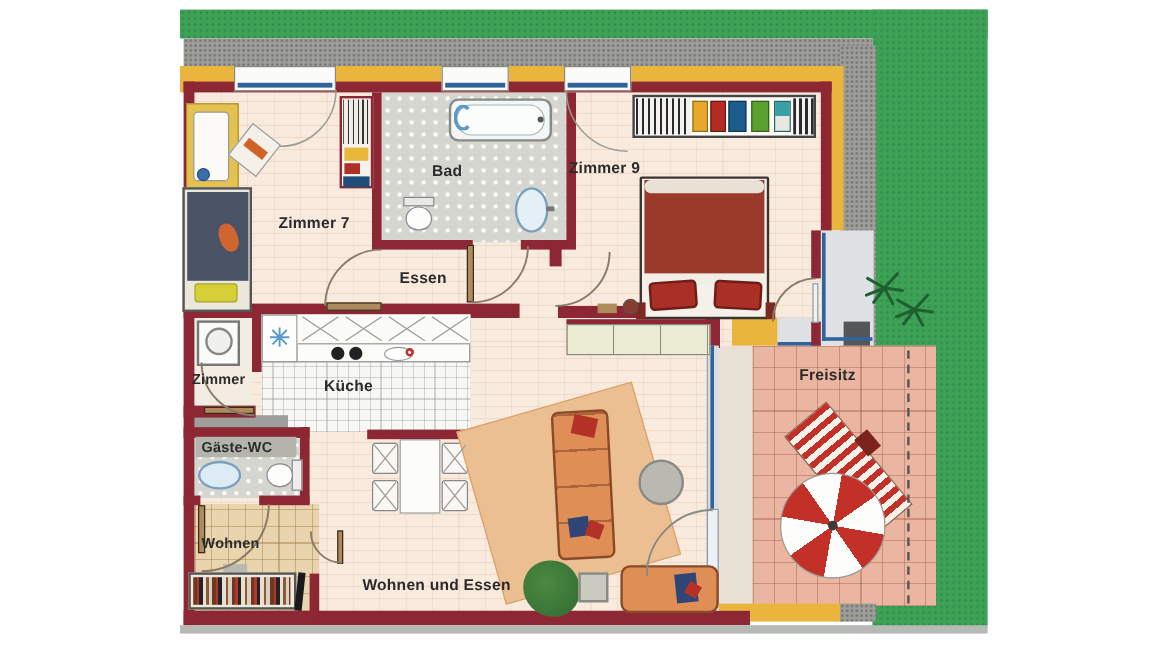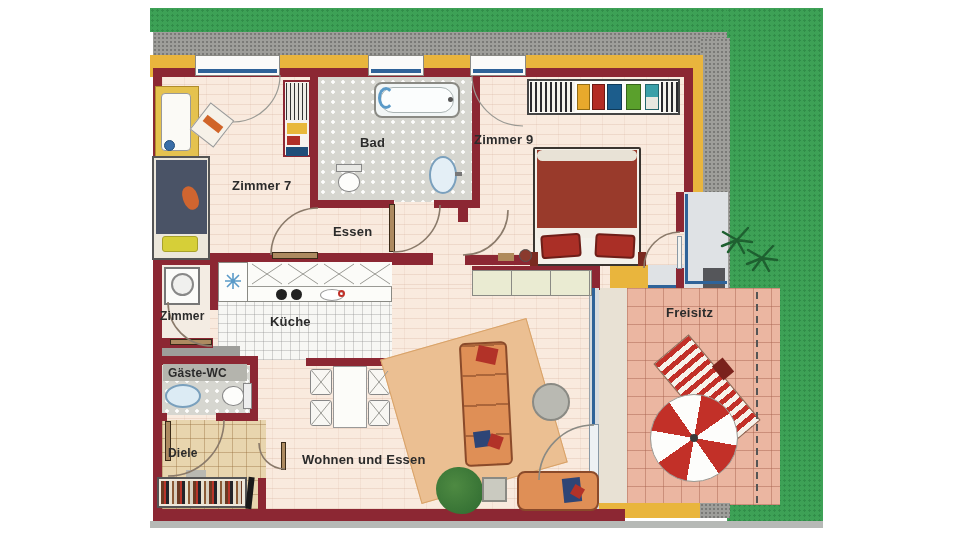--- a/index.html
+++ b/index.html
@@ -221,17 +221,17 @@
     <path d="M762,258 L748,250 M762,258 L773,246 M762,258 L777,260 M762,258 L753,270 M762,258 L769,271 M762,258 L747,264" fill="none" stroke="#1e6030" stroke-width="2.5" stroke-linecap="round"></path>
   </svg>
 
   <div class="lbl f13" style="left:232px;top:178px;">Zimmer 7</div>
   <div class="lbl f13" style="left:360px;top:135px;">Bad</div>
   <div class="lbl f13" style="left:474px;top:132px;">Zimmer 9</div>
   <div class="lbl f13" style="left:333px;top:224px;">Essen</div>
   <div class="lbl f12" style="left:160px;top:309px;">Zimmer</div>
   <div class="lbl f13" style="left:270px;top:314px;">Küche</div>
   <div class="lbl f12" style="left:168px;top:366px;">Gäste-WC</div>
-  <div class="lbl f12" style="left:168px;top:446px;">Diele</div>
-  <div class="lbl f13" style="left:302px;top:452px;">Wohnen und Essen</div>
+  <div class="lbl f12" style="left:168px;top:446px;">Wohnen</div>
+  <div class="lbl f13" style="left:302px;top:480px;">Wohnen und Essen</div>
   <div class="lbl f13" style="left:666px;top:305px;">Freisitz</div>
 
 </div>
 
 </body></html>

